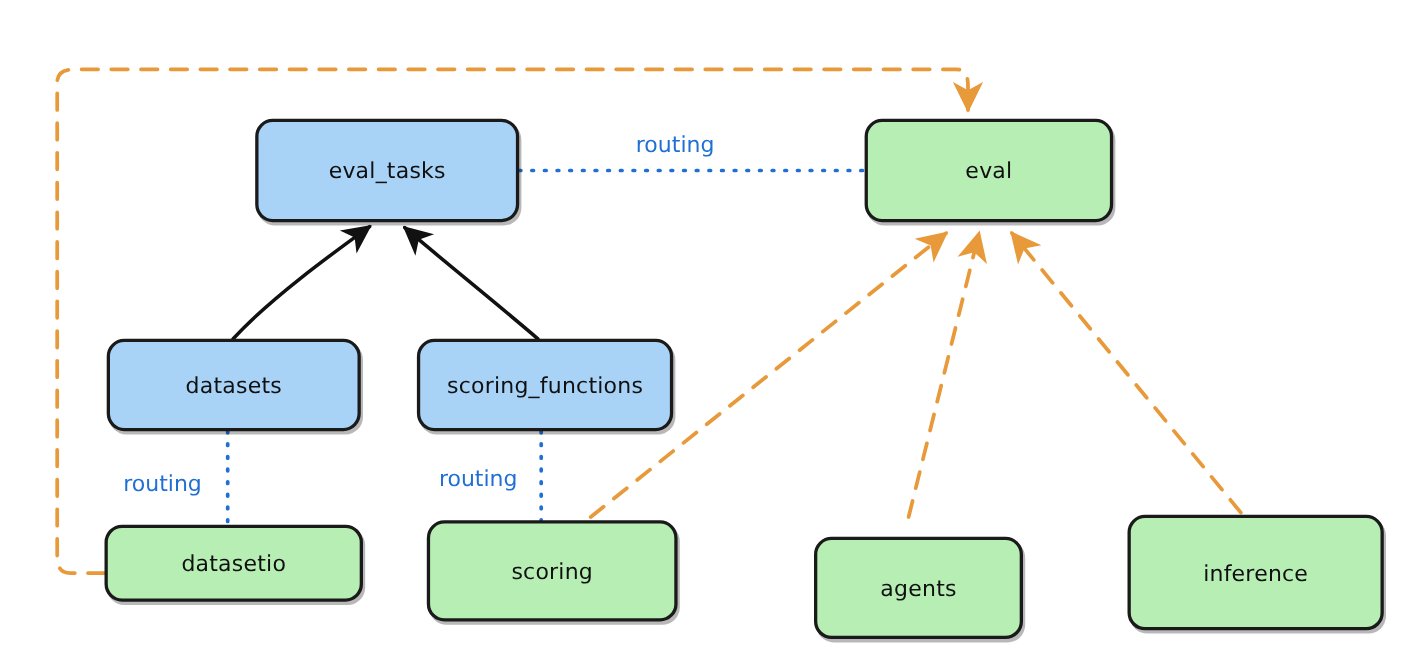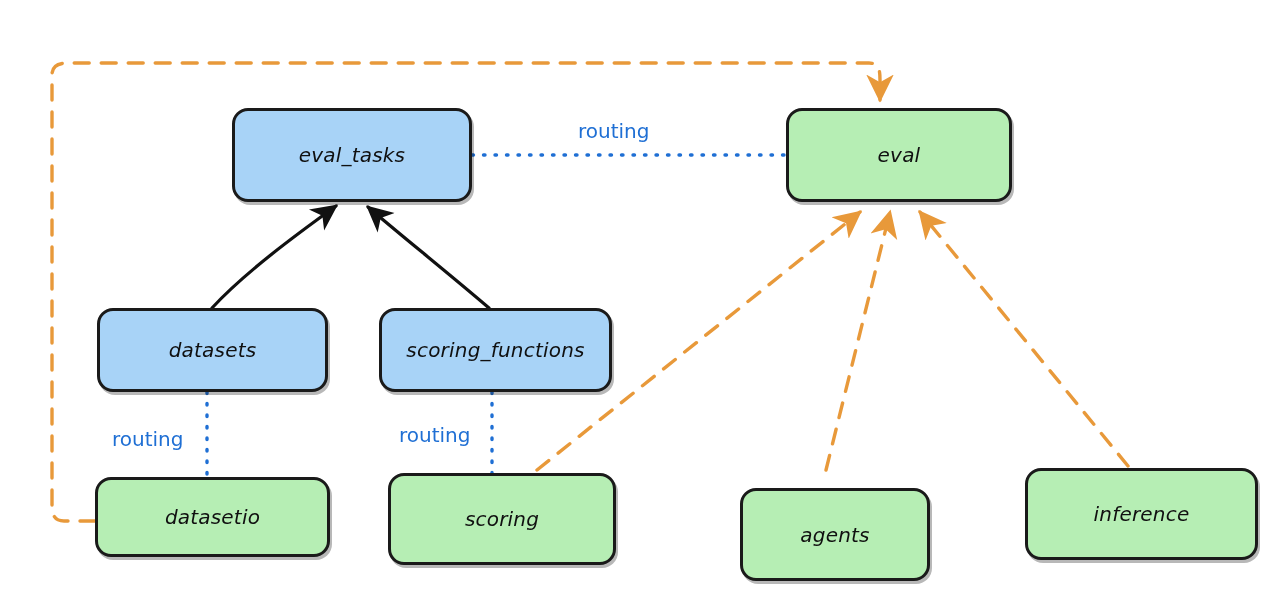--- a/index.html
+++ b/index.html
@@ -38,21 +38,20 @@
     font-size: 20px;
     color: #101010;
     letter-spacing: 0.2px;
     box-shadow: 2px 3px 0 rgba(20,20,20,0.30);
   }
   .node-blue  { background: #a8d3f7; }
   .node-green { background: #b6eeb4; }
   .node-label {
     pointer-events: none;
     white-space: nowrap;
-    font-style: italic;
   }
   .edge-label {
     position: absolute;
     font-family: "DejaVu Sans", sans-serif;
     font-size: 20px;
     color: #1f6fd4;
     white-space: nowrap;
   }
 </style>
 </head>
@@ -114,33 +113,33 @@
   </div>
 
   <div class="node node-green" style="left:786px; top:108px; width:226px; height:94px;">
     <span class="node-label">eval</span>
   </div>
 
   <div class="node node-blue" style="left:379px; top:308px; width:233px; height:84px;text-align:right;">
     <span class="node-label">scoring_functions</span>
   </div>
 
-  <div class="node node-green" style="left:95px; top:477px; width:235px; height:80px;">
+  <div class="node node-green" style="left:95px; top:477px; width:235px; height:70px;">
     <span class="node-label">datasetio</span>
   </div>
 
   <div class="node node-green" style="left:388px; top:473px; width:228px; height:92px;text-align:center;">
     <span class="node-label">scoring</span>
   </div>
 
   <div class="node node-green" style="left:740px; top:472px; width:190px; height:93px;margin-top:16px;">
     <span class="node-label">agents</span>
   </div>
 
-  <div class="node node-green" style="left:1025px; top:468px; width:233px; height:92px;">
+  <div class="node node-green" style="left:1025px; top:468px; width:233px; height:105px;">
     <span class="node-label">inference</span>
   </div>
 
   <div class="edge-label" style="left:578px; top:119px;">routing</div>
 
   <div class="edge-label" style="left:112px; top:427px;">routing</div>
 
   <div class="edge-label" style="left:399px; top:423px;">routing</div>
 
 </div>

